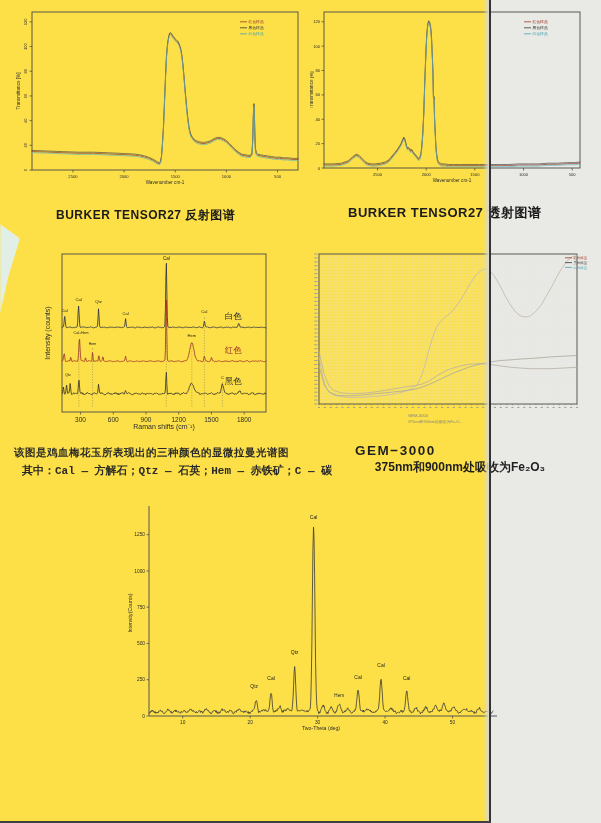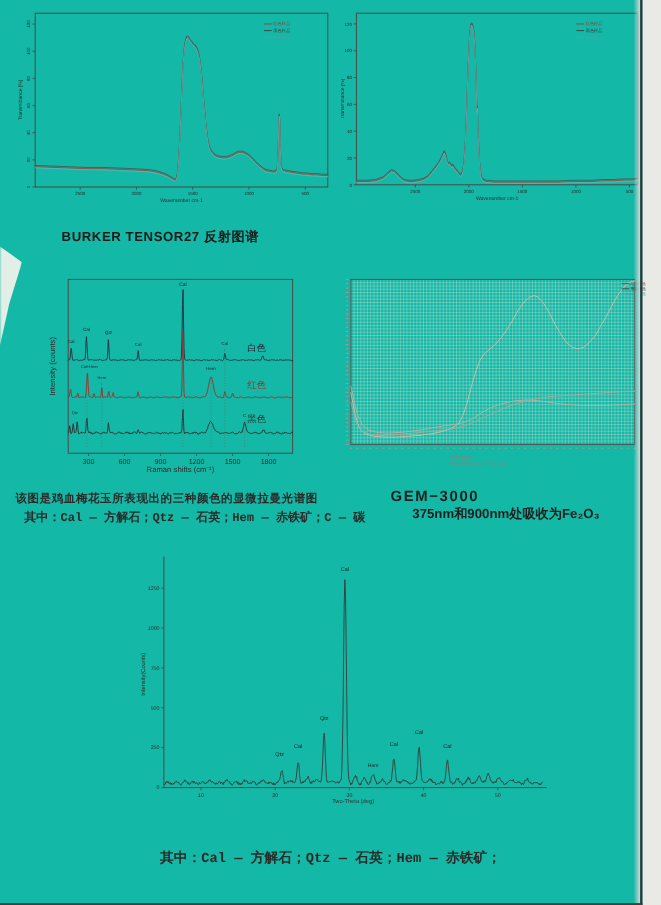--- a/index.html
+++ b/index.html
@@ -1,17 +1,17 @@
 <!DOCTYPE html>
 <html><head>
 <meta charset="utf-8">
 <style>
   html,body{margin:0;padding:0;}
   body{width:601px;height:823px;overflow:hidden;background:#e9e9e6;}
-  .page{position:relative;width:584px;height:823px;background:#14b8a6;
+  .page{position:relative;width:491px;height:823px;background:#fde047;
         font-family:"Liberation Sans",sans-serif;color:#222;}
   svg{position:absolute;display:block;font-family:"Liberation Sans",sans-serif;}
   .cap-ir{position:absolute;font-weight:bold;color:#1b1b1b;letter-spacing:.5px;white-space:nowrap;}
   .cap-ir-left{left:56px;top:207px;font-size:12px;}
   .cap-ir-right{left:348px;top:204px;font-size:13px;}
   .note{position:absolute;font-family:Liberation Mono, monospace;font-weight:600;color:#2a2a28;white-space:nowrap;}
   .raman-note1{left:14px;top:446px;font-size:10.5px;letter-spacing:.5px;}
   .raman-note2{left:22px;top:463px;font-size:11px;}
   .gem-title{position:absolute;left:355px;top:443px;width:210px;text-align:left;
              font-size:13.5px;letter-spacing:1.5px;color:#1f1f1f;font-weight:600;}
@@ -104,20 +104,21 @@
       <text x="222.5" y="19" font-size="3.8" fill="#a03a2c">红色样品</text>
       <line x1="214" y1="23.8" x2="221" y2="23.8" stroke="#3a3a38" stroke-width="0.8"></line>
       <text x="222.5" y="25" font-size="3.8" fill="#3a3a38">黑色样品</text>
       <line x1="214" y1="29.8" x2="221" y2="29.8" stroke="#48a6ae" stroke-width="0.8"></line>
       <text x="222.5" y="31" font-size="3.8" fill="#48a6ae">白色样品</text>
       <text x="142" y="177.5" font-size="4.6" fill="#2c2c2c" text-anchor="middle">Wavenumber cm-1</text>
       <text font-size="4.6" fill="#2c2c2c" text-anchor="middle" transform="translate(3,86) rotate(-90)">Transmittance [%]</text>
     </svg>
 
   <div class="cap-ir cap-ir-left">BURKER TENSOR27  反射图谱</div>
+  <div class="cap-ir cap-ir-right">BURKER TENSOR27  透射图谱</div>
 
   <div class="wedge"></div>
 
   <svg style="left:8px;top:244px;" width="300" height="200" viewBox="0 0 300 200">
       <rect x="54" y="10" width="204" height="158" fill="none" stroke="#4a4a48" stroke-width="0.9"></rect>
       <line x1="72.54545454545455" y1="168" x2="72.54545454545455" y2="170.5" stroke="#444" stroke-width="0.7"></line>
       <text x="72.54545454545455" y="178" font-size="6.5" fill="#2c2c2c" text-anchor="middle">300</text>
       <line x1="105.27272727272728" y1="168" x2="105.27272727272728" y2="170.5" stroke="#444" stroke-width="0.7"></line>
       <text x="105.27272727272728" y="178" font-size="6.5" fill="#2c2c2c" text-anchor="middle">600</text>
       <line x1="138" y1="168" x2="138" y2="170.5" stroke="#444" stroke-width="0.7"></line>
@@ -515,18 +516,17 @@
       <text x="194.69411764705885" y="156.34507042253523" font-size="5" fill="#222" text-anchor="middle">Qtz</text>
       <text x="213.58039215686273" y="20.7042253521127" font-size="5" fill="#222" text-anchor="middle">Cal</text>
       <text x="239.21176470588236" y="199.14084507042253" font-size="4.6" fill="#222" text-anchor="middle">Hem</text>
       <text x="258.0980392156863" y="180.57183098591548" font-size="5" fill="#222" text-anchor="middle">Cal</text>
       <text x="281.0313725490196" y="169.40140845070422" font-size="5" fill="#222" text-anchor="middle">Cal</text>
       <text x="306.66274509803924" y="182.0225352112676" font-size="5" fill="#222" text-anchor="middle">Cal</text>
       <text x="221" y="232" font-size="5.2" fill="#2c2c2c" text-anchor="middle">Two-Theta (deg)</text>
       <text font-size="5.2" fill="#2c2c2c" text-anchor="middle" transform="translate(32,115) rotate(-90)">Intensity(Counts)</text>
     </svg>
 
-  <div class="note xrd-line2">其中：Cal — 方解石；Qtz — 石英；Hem — 赤铁矿；</div>
 
   <div class="edge-fade"></div>
   <div class="edge-r"></div>
   <div class="edge-b"></div>
 </div>
 
 </body></html>

